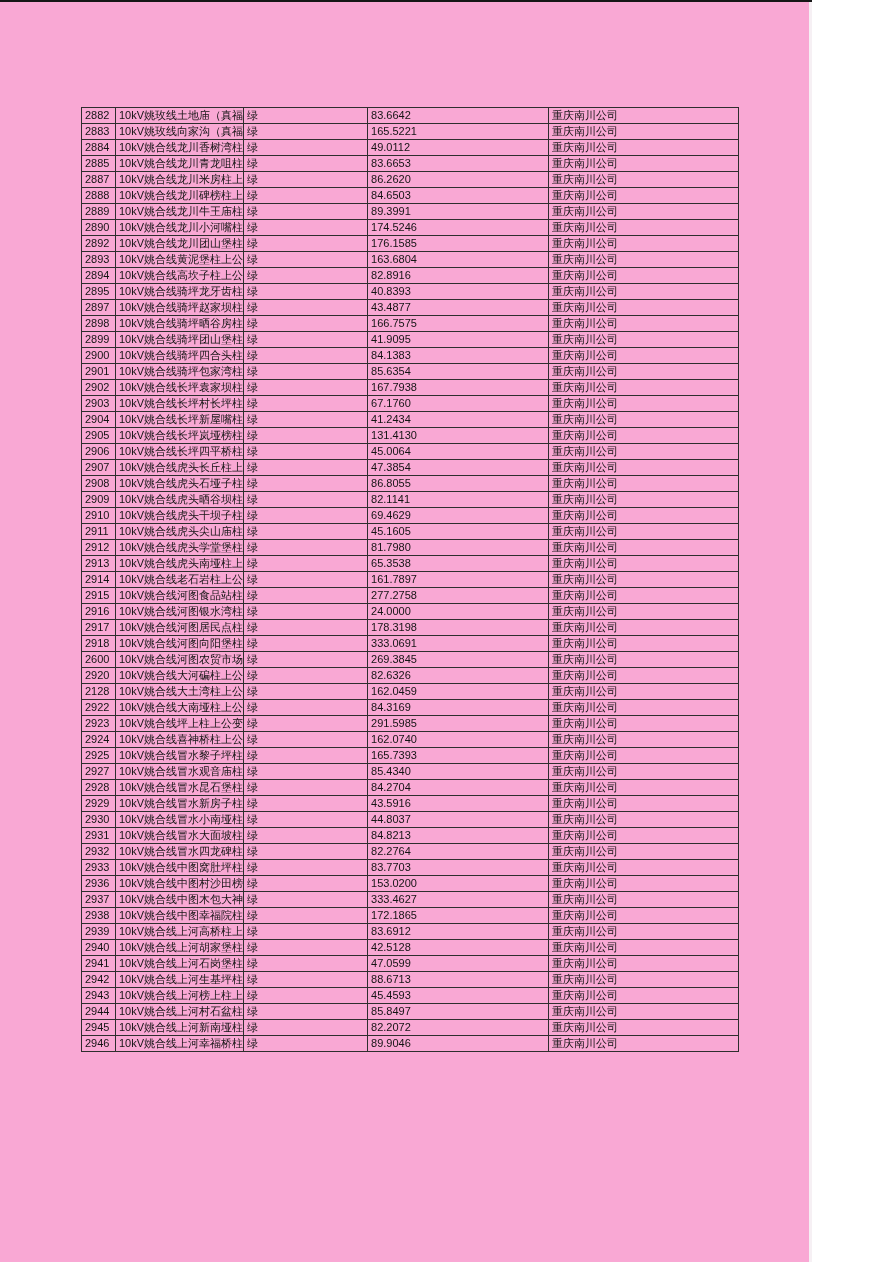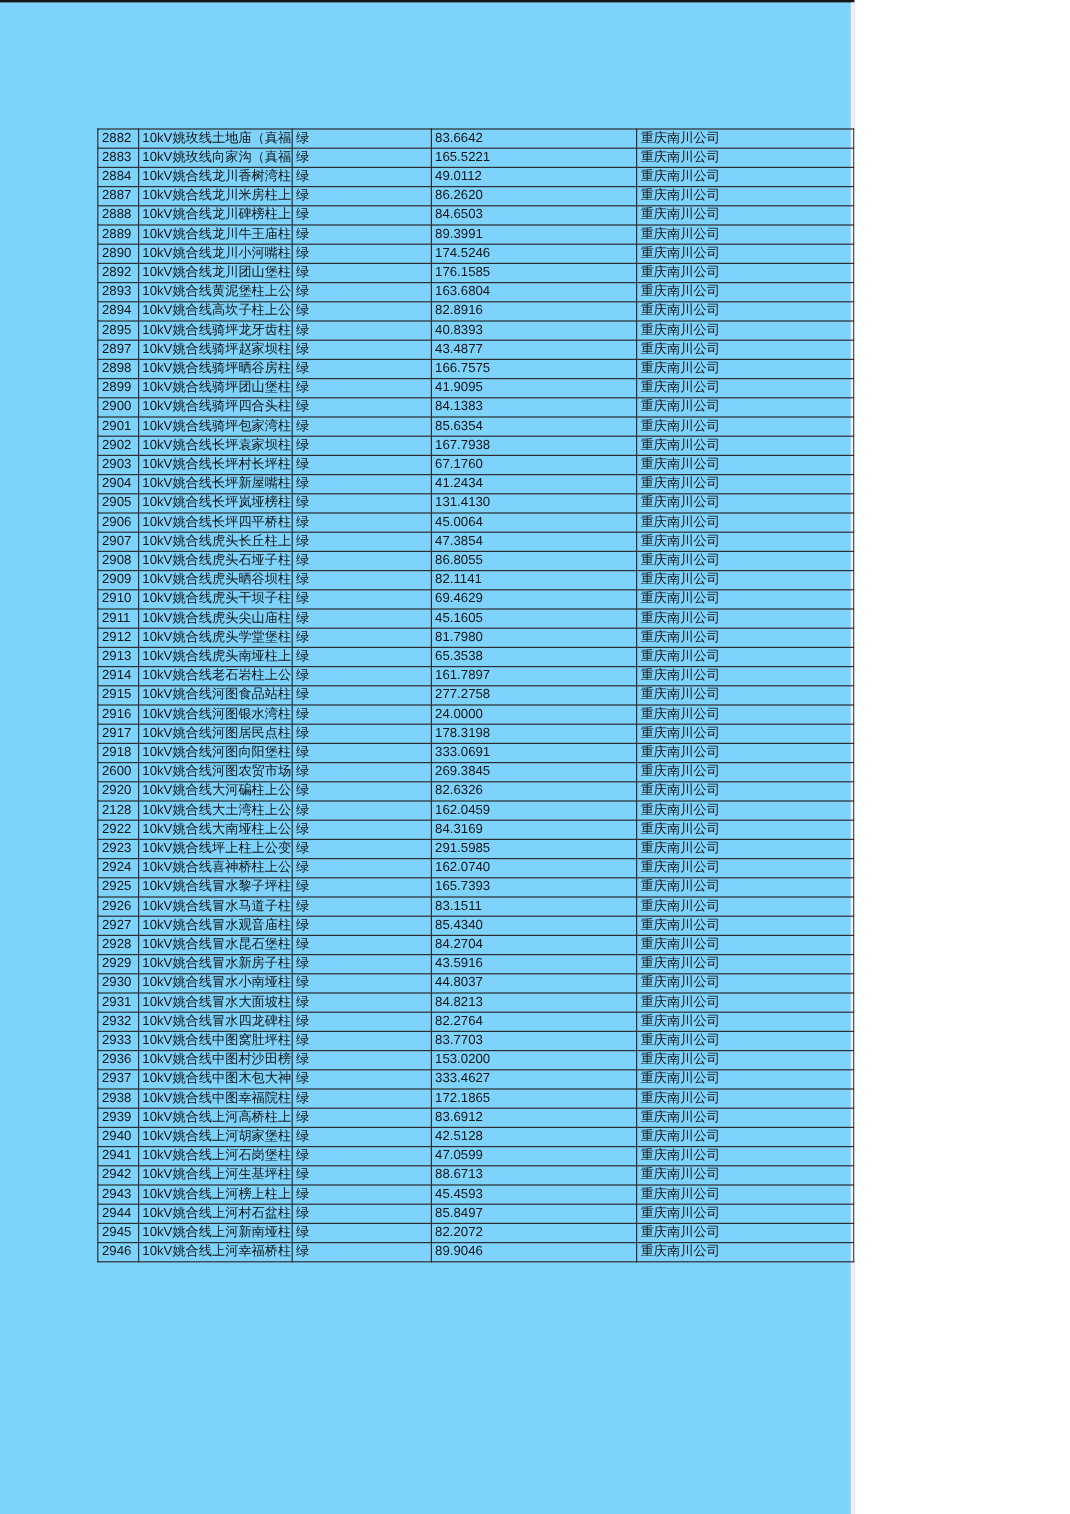--- a/index.html
+++ b/index.html
@@ -3,23 +3,23 @@
 <meta charset="utf-8">
 <style>
   html, body {
     margin: 0;
     padding: 0;
     background: #ffffff;
     font-family: "Liberation Sans", "DejaVu Sans", sans-serif;
   }
   #page {
     position: relative;
-    width: 712px;
+    width: 812px;
     height: 1262px;
-    background: #7dd3fc;
+    background: #f9a8d4;
     overflow: hidden;
   }
   #top-edge {
     position: absolute;
     top: 0; left: 0;
     width: 892px; height: 2px;
     background: #161616;
   }
   #right-edge {
     position: absolute;
@@ -75,20 +75,27 @@
       <td class="c-company">重庆南川公司</td>
     </tr>
         <tr>
       <td class="c-serial">2884</td>
       <td class="c-name">10kV姚合线龙川香树湾柱</td>
       <td class="c-status">绿</td>
       <td class="c-value">49.0112</td>
       <td class="c-company">重庆南川公司</td>
     </tr>
         <tr>
+      <td class="c-serial">2885</td>
+      <td class="c-name">10kV姚合线龙川青龙咀柱</td>
+      <td class="c-status">绿</td>
+      <td class="c-value">83.6653</td>
+      <td class="c-company">重庆南川公司</td>
+    </tr>
+        <tr>
       <td class="c-serial">2887</td>
       <td class="c-name">10kV姚合线龙川米房柱上</td>
       <td class="c-status">绿</td>
       <td class="c-value">86.2620</td>
       <td class="c-company">重庆南川公司</td>
     </tr>
         <tr>
       <td class="c-serial">2888</td>
       <td class="c-name">10kV姚合线龙川碑榜柱上</td>
       <td class="c-status">绿</td>
@@ -331,27 +338,20 @@
       <td class="c-name">10kV姚合线喜神桥柱上公</td>
       <td class="c-status">绿</td>
       <td class="c-value">162.0740</td>
       <td class="c-company">重庆南川公司</td>
     </tr>
         <tr>
       <td class="c-serial">2925</td>
       <td class="c-name">10kV姚合线冒水黎子坪柱</td>
       <td class="c-status">绿</td>
       <td class="c-value">165.7393</td>
-      <td class="c-company">重庆南川公司</td>
-    </tr>
-        <tr>
-      <td class="c-serial">2926</td>
-      <td class="c-name">10kV姚合线冒水马道子柱</td>
-      <td class="c-status">绿</td>
-      <td class="c-value">83.1511</td>
       <td class="c-company">重庆南川公司</td>
     </tr>
         <tr>
       <td class="c-serial">2927</td>
       <td class="c-name">10kV姚合线冒水观音庙柱</td>
       <td class="c-status">绿</td>
       <td class="c-value">85.4340</td>
       <td class="c-company">重庆南川公司</td>
     </tr>
         <tr>

